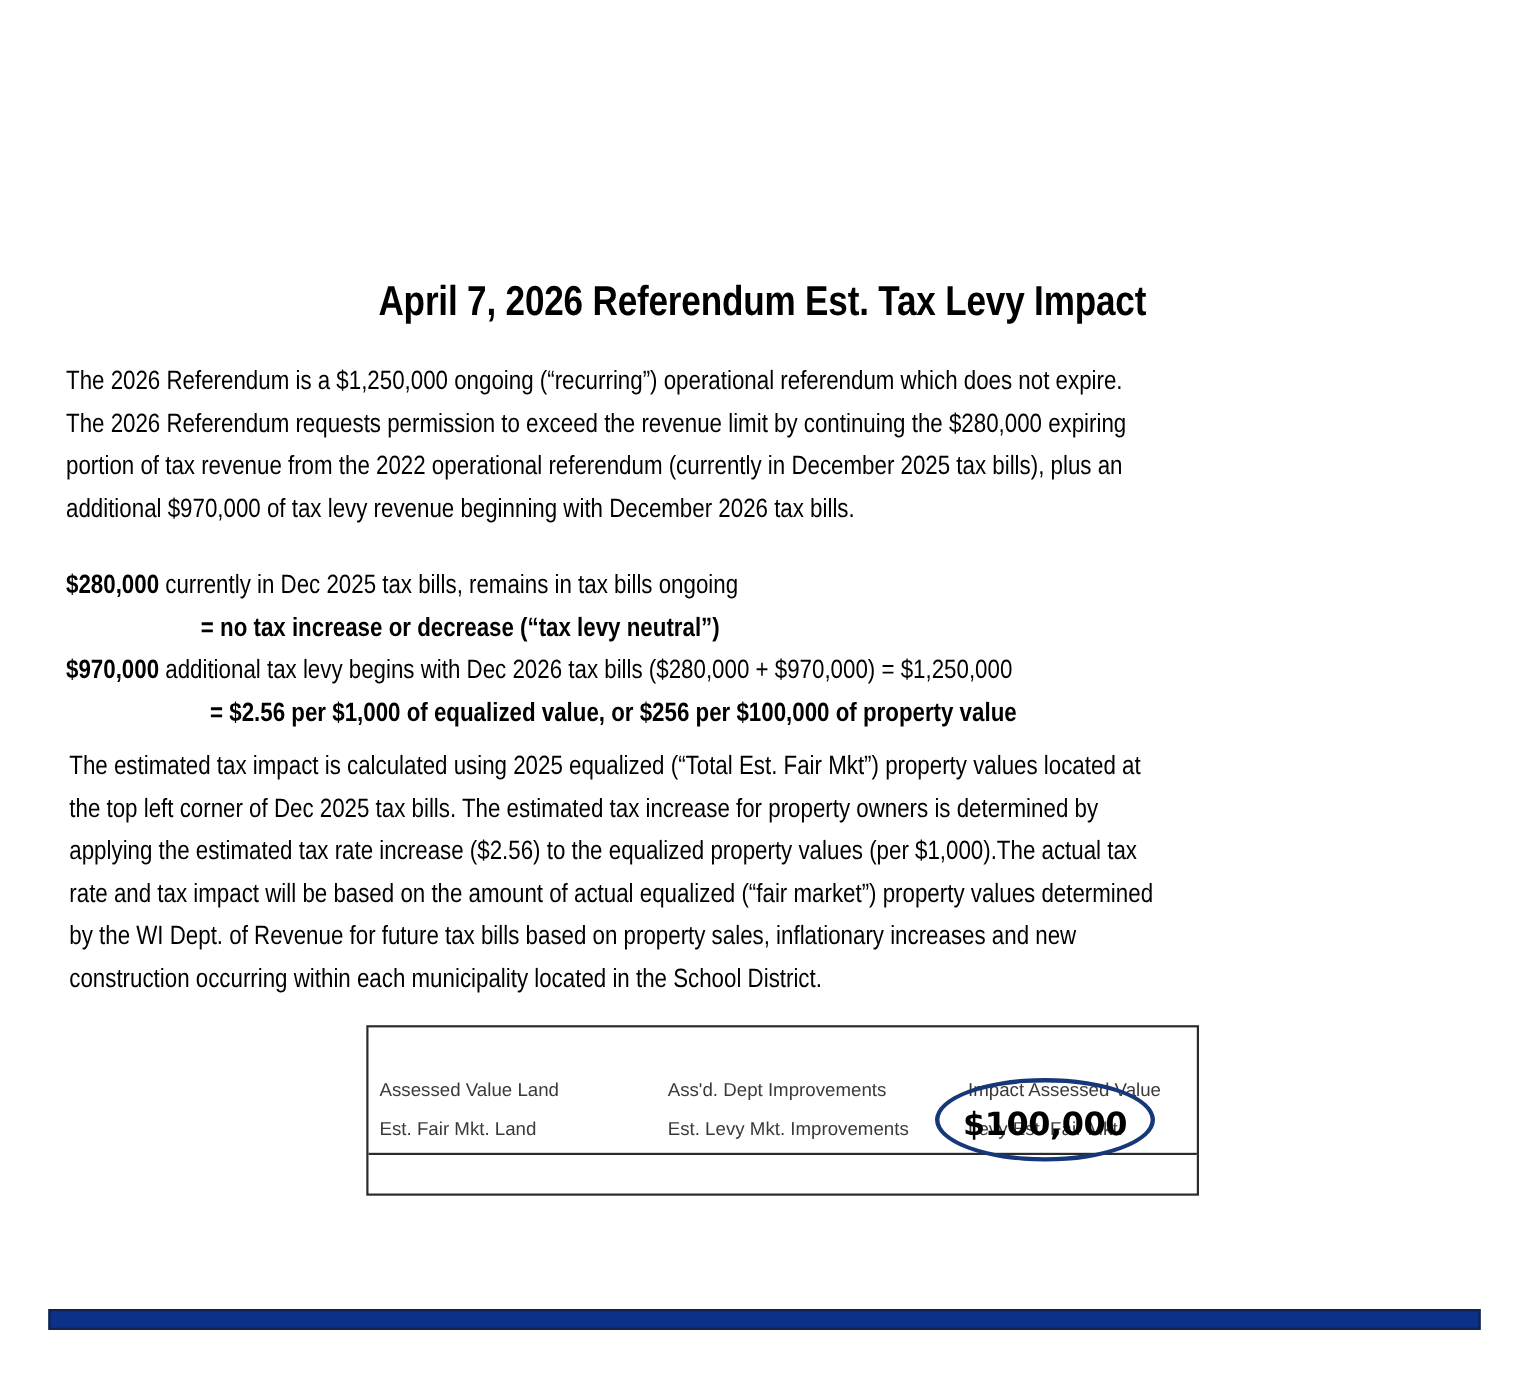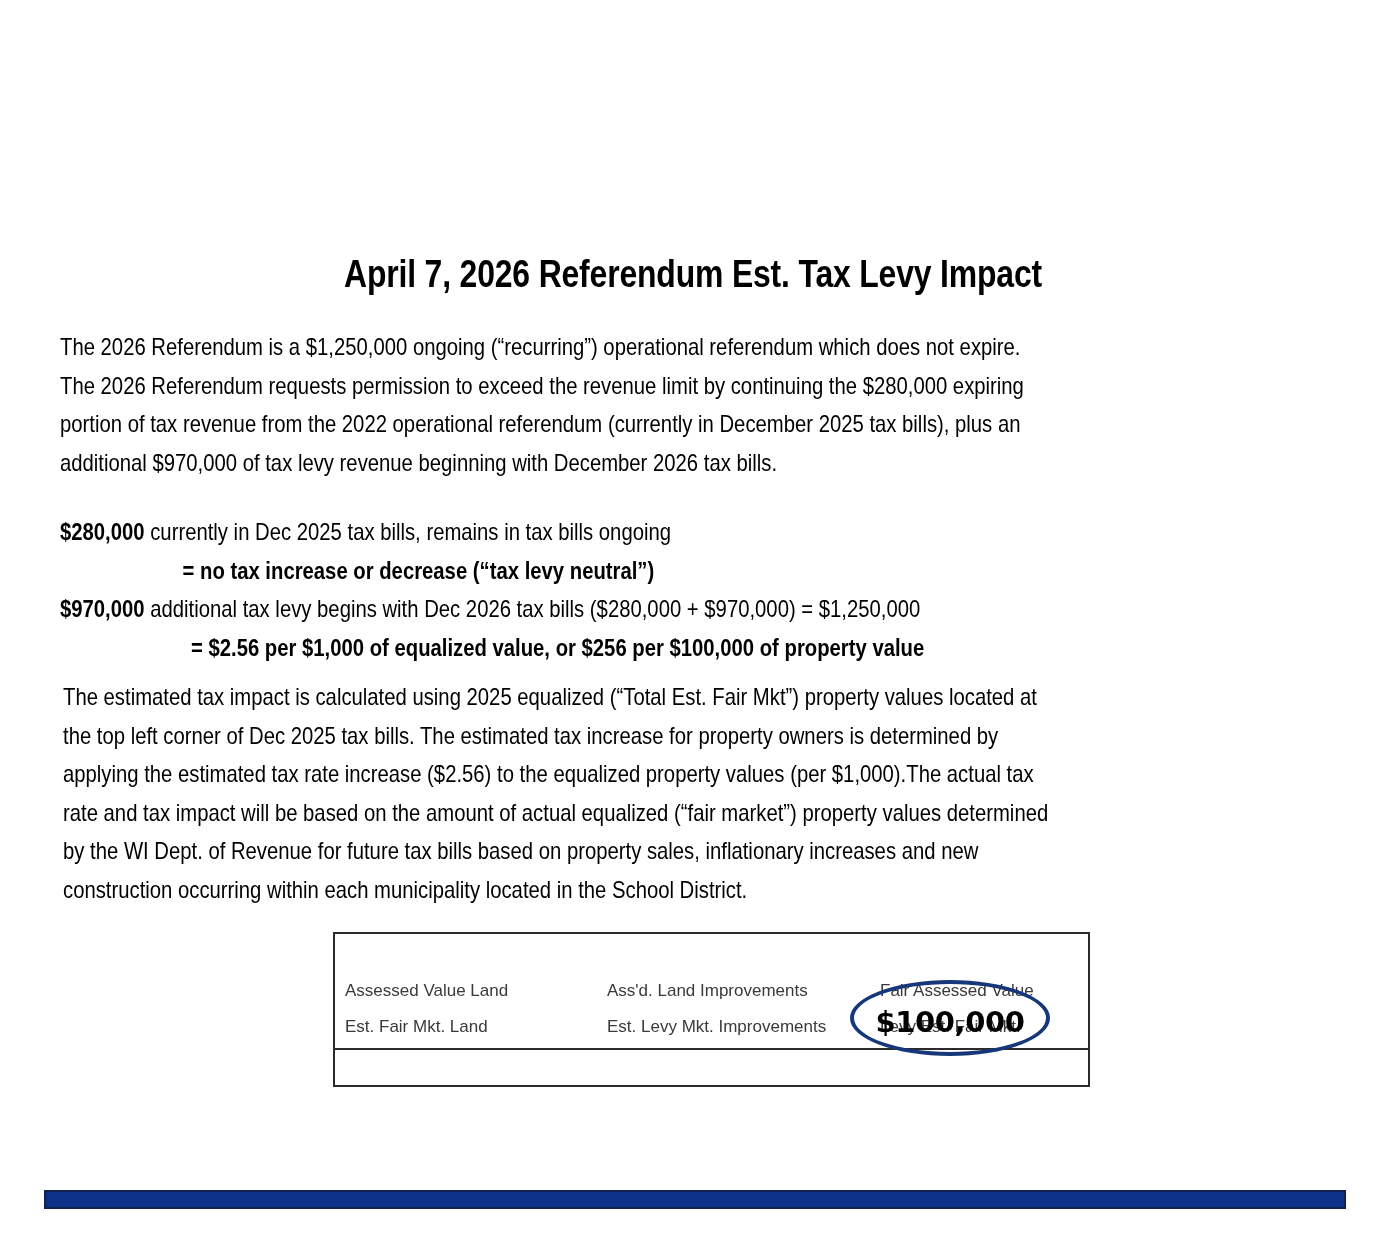--- a/index.html
+++ b/index.html
@@ -197,22 +197,22 @@
     <span class="squeeze">applying the estimated tax rate increase ($2.56) to the equalized property values (per $1,000).The actual tax</span>
     <span class="squeeze">rate and tax impact will be based on the amount of actual equalized (“fair market”) property values determined</span>
     <span class="squeeze">by the WI Dept. of Revenue for future tax bills based on property sales, inflationary increases and new</span>
     <span class="squeeze lastline">construction occurring within each municipality located in the School District.</span>
   </div>
 
   <div class="billwrap">
     <div class="billtable">
       <div class="billrow top">
         <div class="billcell c1">Assessed Value Land</div>
-        <div class="billcell c2">Ass'd. Land Improvements</div>
-        <div class="billcell c3">Fair Assessed Value</div>
+        <div class="billcell c2">Ass'd. Dept Improvements</div>
+        <div class="billcell c3">Impact Assessed Value</div>
       </div>
       <div class="billrow bottom">
         <div class="billcell c1">Est. Fair Mkt. Land</div>
         <div class="billcell c2">Est. Levy Mkt. Improvements</div>
         <div class="billcell c3">Levy Est. Fair Mkt.</div>
       </div>
     </div>
     <div class="ellipse"></div>
     <div class="ellipse-value">$100,000</div>
   </div>

